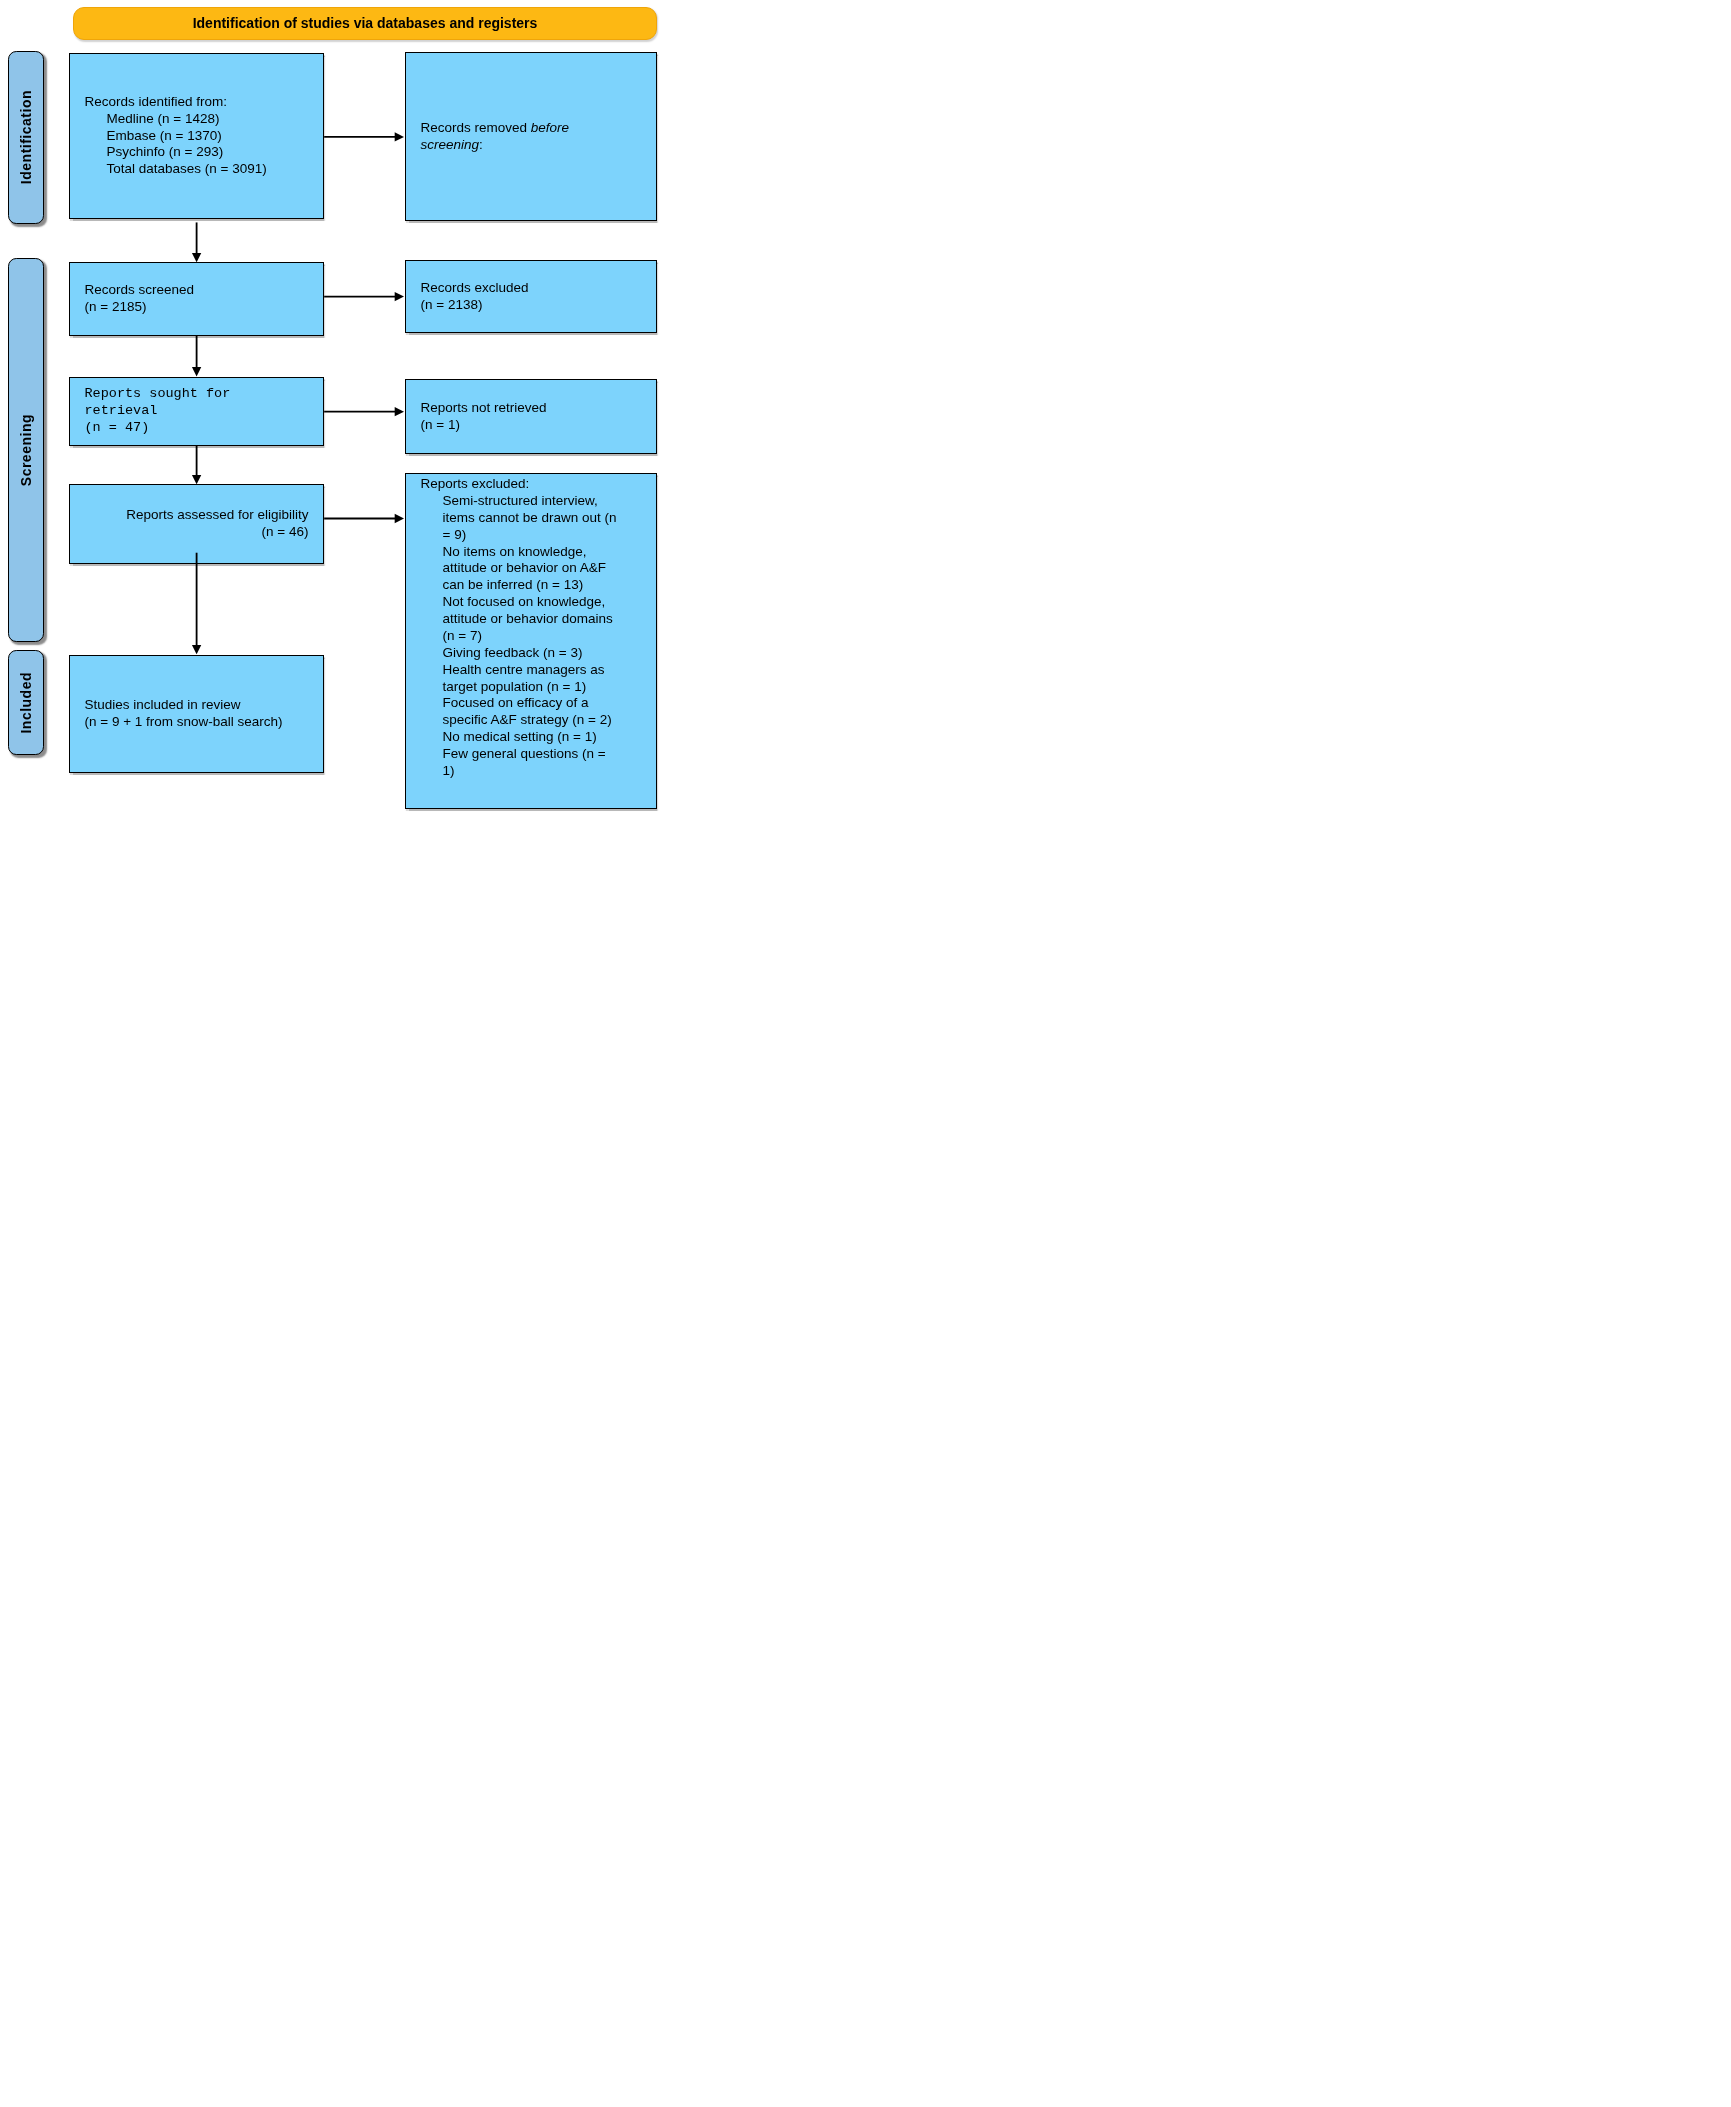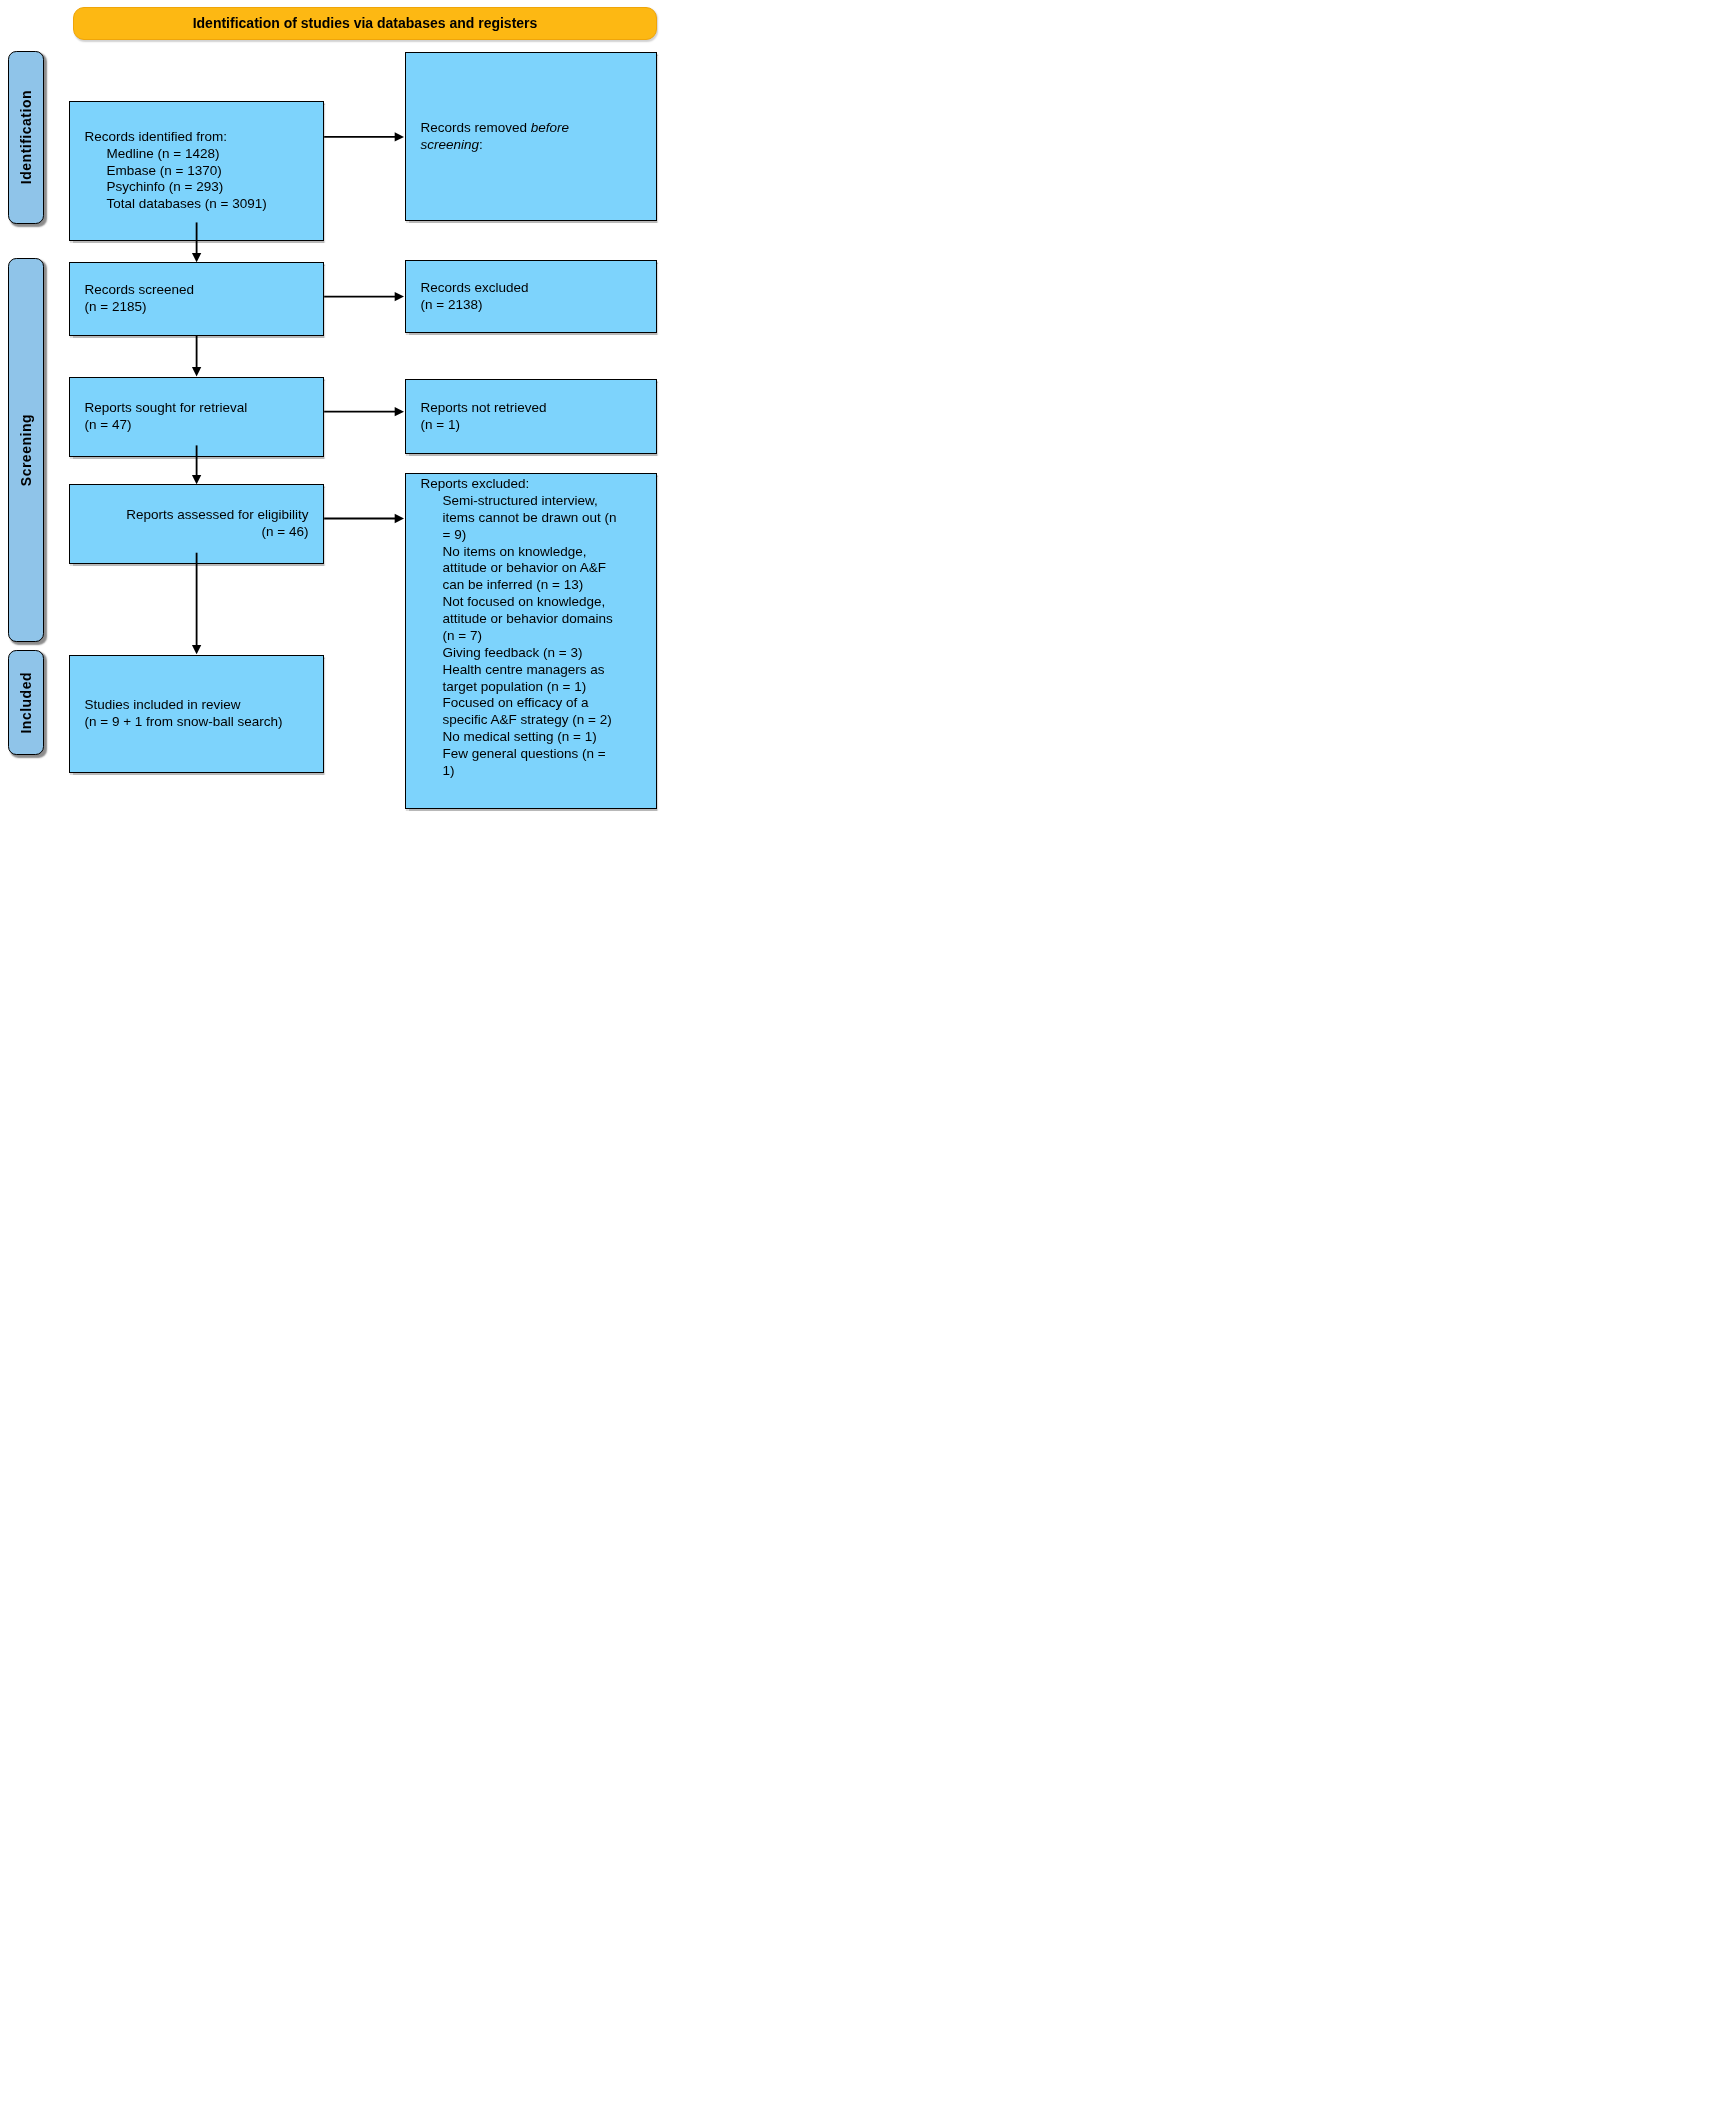--- a/index.html
+++ b/index.html
@@ -54,25 +54,25 @@
     border: 1.6px solid #000;
     box-shadow: 1px 2.1px 1px rgba(0,0,0,0.28);
     font-size: 13.5px;
     line-height: 1.25;
     display: flex; flex-direction: column; justify-content: center;
     padding: 6.2px 14.5px;
   }
   .col-left  { left: 69px; width: 255px; }
   .col-right { left: 405px; width: 252px; }
 
-  #node-records-identified { top: 53px;  height: 140px; margin-top: 48px; }
+  #node-records-identified { top: 53px;  height: 166px; }
   #node-records-removed    { top: 52px;  height: 169px; padding-right: 39px; }
   #node-records-screened   { top: 262px;  height: 74px; }
   #node-records-excluded   { top: 260px;  height: 73px; }
-  #node-reports-sought     { top: 377px;  height: 80px; }
+  #node-reports-sought     { top: 377px;  height: 69px; font-family: Liberation Mono, monospace; }
   #node-reports-not-retrieved { top: 379px; height: 75px; }
   #node-reports-assessed   { top: 484px;  height: 80px; align-items: flex-end; }
   #node-reports-excluded   { top: 473px;  height: 336px; justify-content: flex-start; padding-top: 2px; padding-right: 39px; }
   #node-studies-included   { top: 655px; height: 118px; }
 
   ul.hang { list-style: none; margin: 0; padding: 0 0 0 22px; }
   ul.hang li { margin: 0; }
 
   svg.arrows {
     position: absolute; left: 0; top: 0;

